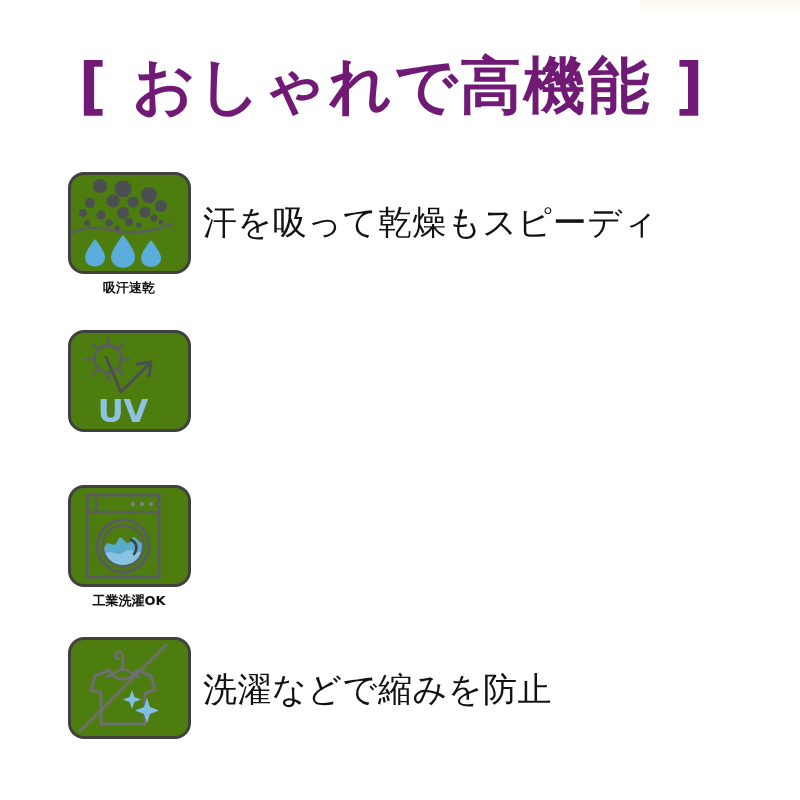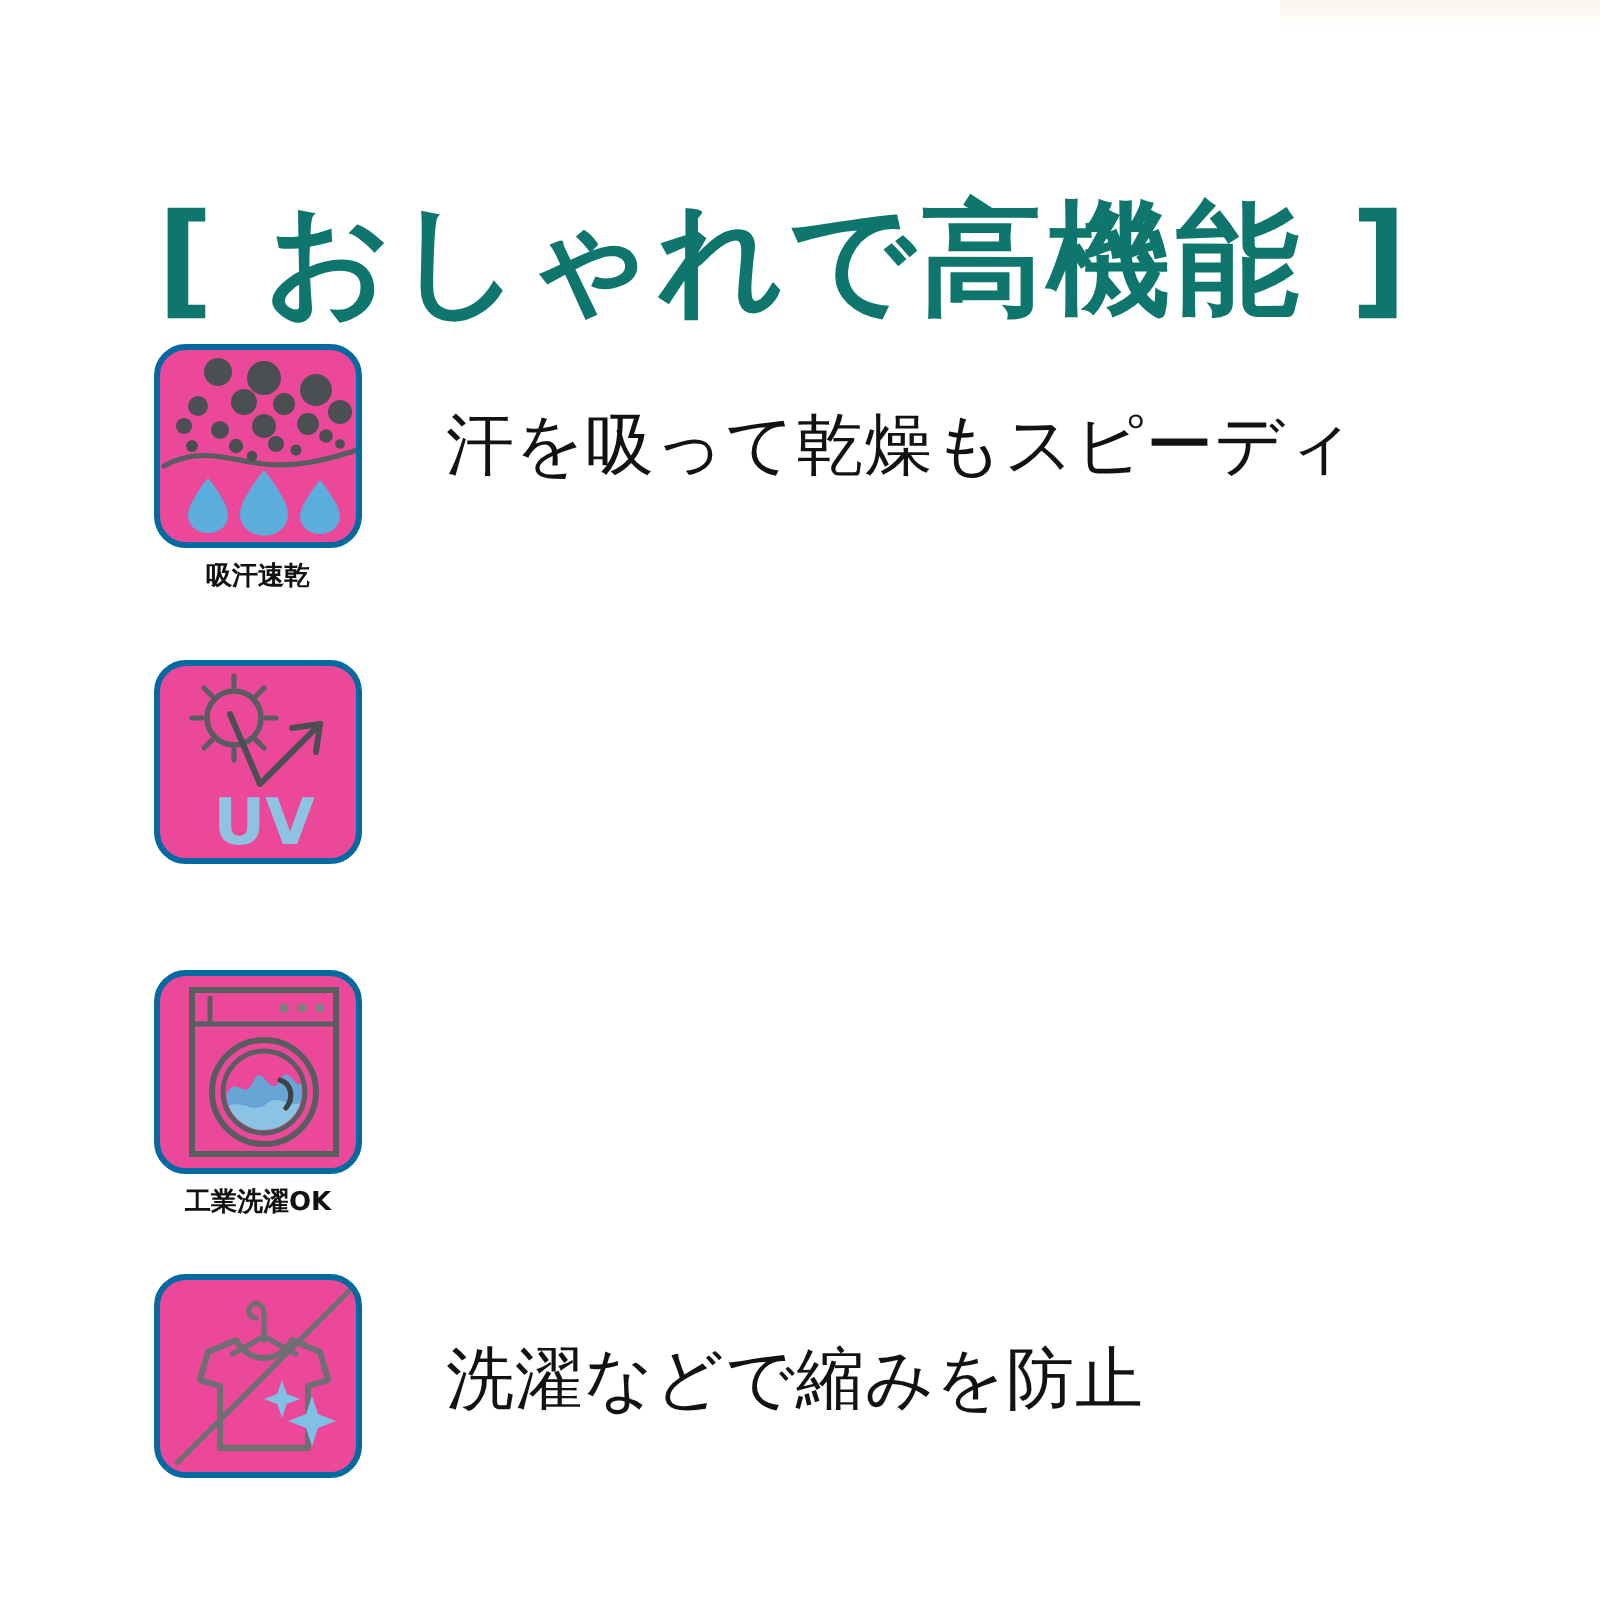--- a/index.html
+++ b/index.html
@@ -35,24 +35,23 @@
   .title {
     position: absolute;
     top: 52px;
     left: 0;
     width: 784px;
     text-align: center;
     font-family: "DejaVu Sans", "Liberation Sans", sans-serif;
     font-weight: bold;
     font-size: 62px;
     letter-spacing: 2px;
-    color: #0f766e;
+    color: #701a75;
     line-height: 1.1;
     white-space: nowrap;
-    margin-top: 44px;
   }
 
   
   .features {
     position: absolute;
     top: 172px;
     left: 0;
     width: 800px;
   }
   .feature-row {
@@ -60,29 +59,29 @@
     height: 155px;
   }
   .icon-block {
     position: absolute;
     left: 68px;
     top: 0;
     width: 122px;
     text-align: center;
   }
   .icon-frame {
-    width: 104px;
+    width: 123px;
     height: 102px;
     margin: 0 auto;
-    border: 3px solid #0369a1;
+    border: 3px solid #404040;
     border-radius: 16px;
     box-sizing: border-box;
     position: relative;
     overflow: hidden;
-    background: #ec4899;
+    background: #4d7c0f;
   }
   .icon-frame svg { display: block; }
   .icon-label {
     margin-top: 5px;
     font-family: "DejaVu Sans", "Liberation Sans", sans-serif;
     font-weight: bold;
     font-size: 13px;
     color: #111111;
     letter-spacing: 0px;
     white-space: nowrap;
@@ -90,21 +89,20 @@
   .feature-desc {
     position: absolute;
     left: 203px;
     top: 28px;
     font-family: "DejaVu Sans", "Liberation Sans", sans-serif;
     font-weight: normal;
     font-size: 34px;
     color: #121212;
     letter-spacing: 0.5px;
     white-space: nowrap;
-    margin-left: 20px;
   }
 
   
   .row-0 { height: 158px; }
   .row-1 { height: 155px; }
   .row-2 { height: 152px; }
   .row-3 { height: 152px; }
   .row-1 .feature-desc { top: 30px; }
   .row-2 .feature-desc { top: 28px; }
   .row-3 .feature-desc { top: 30px; text-align: right; }

